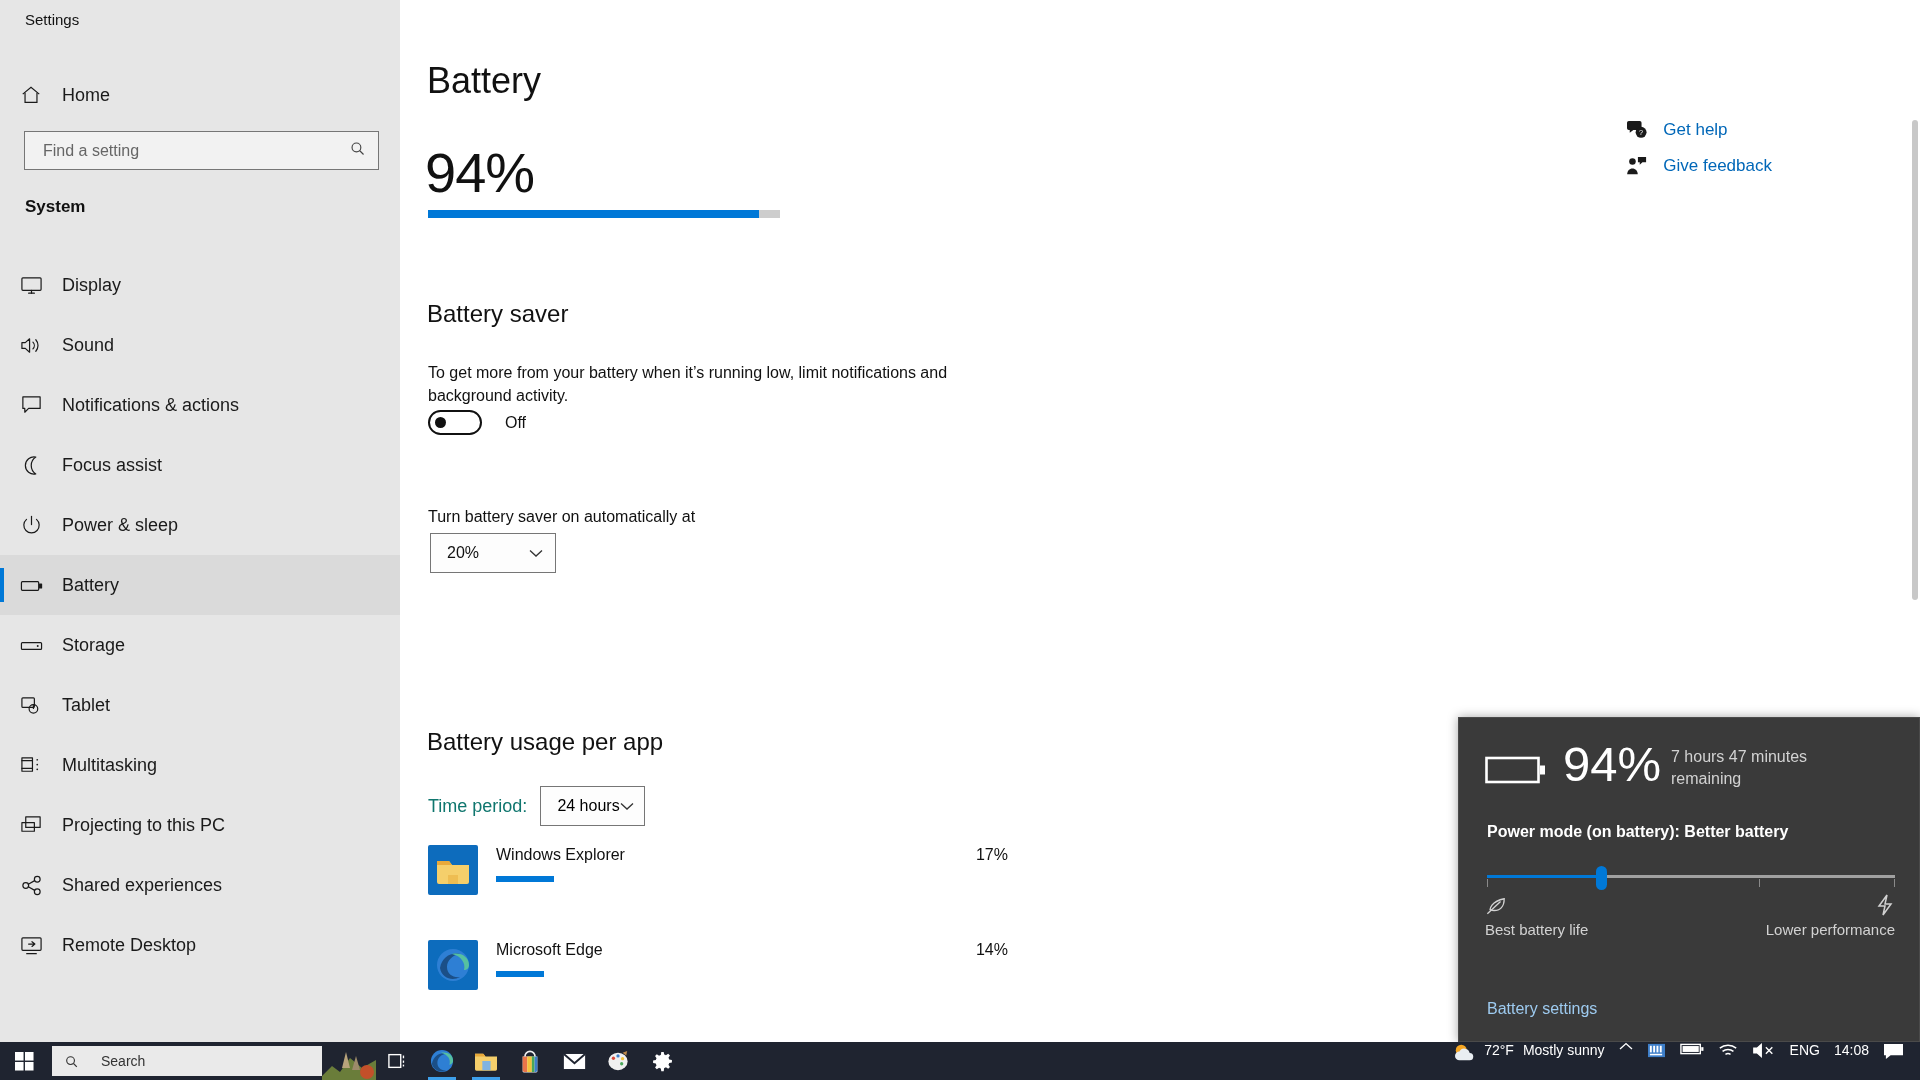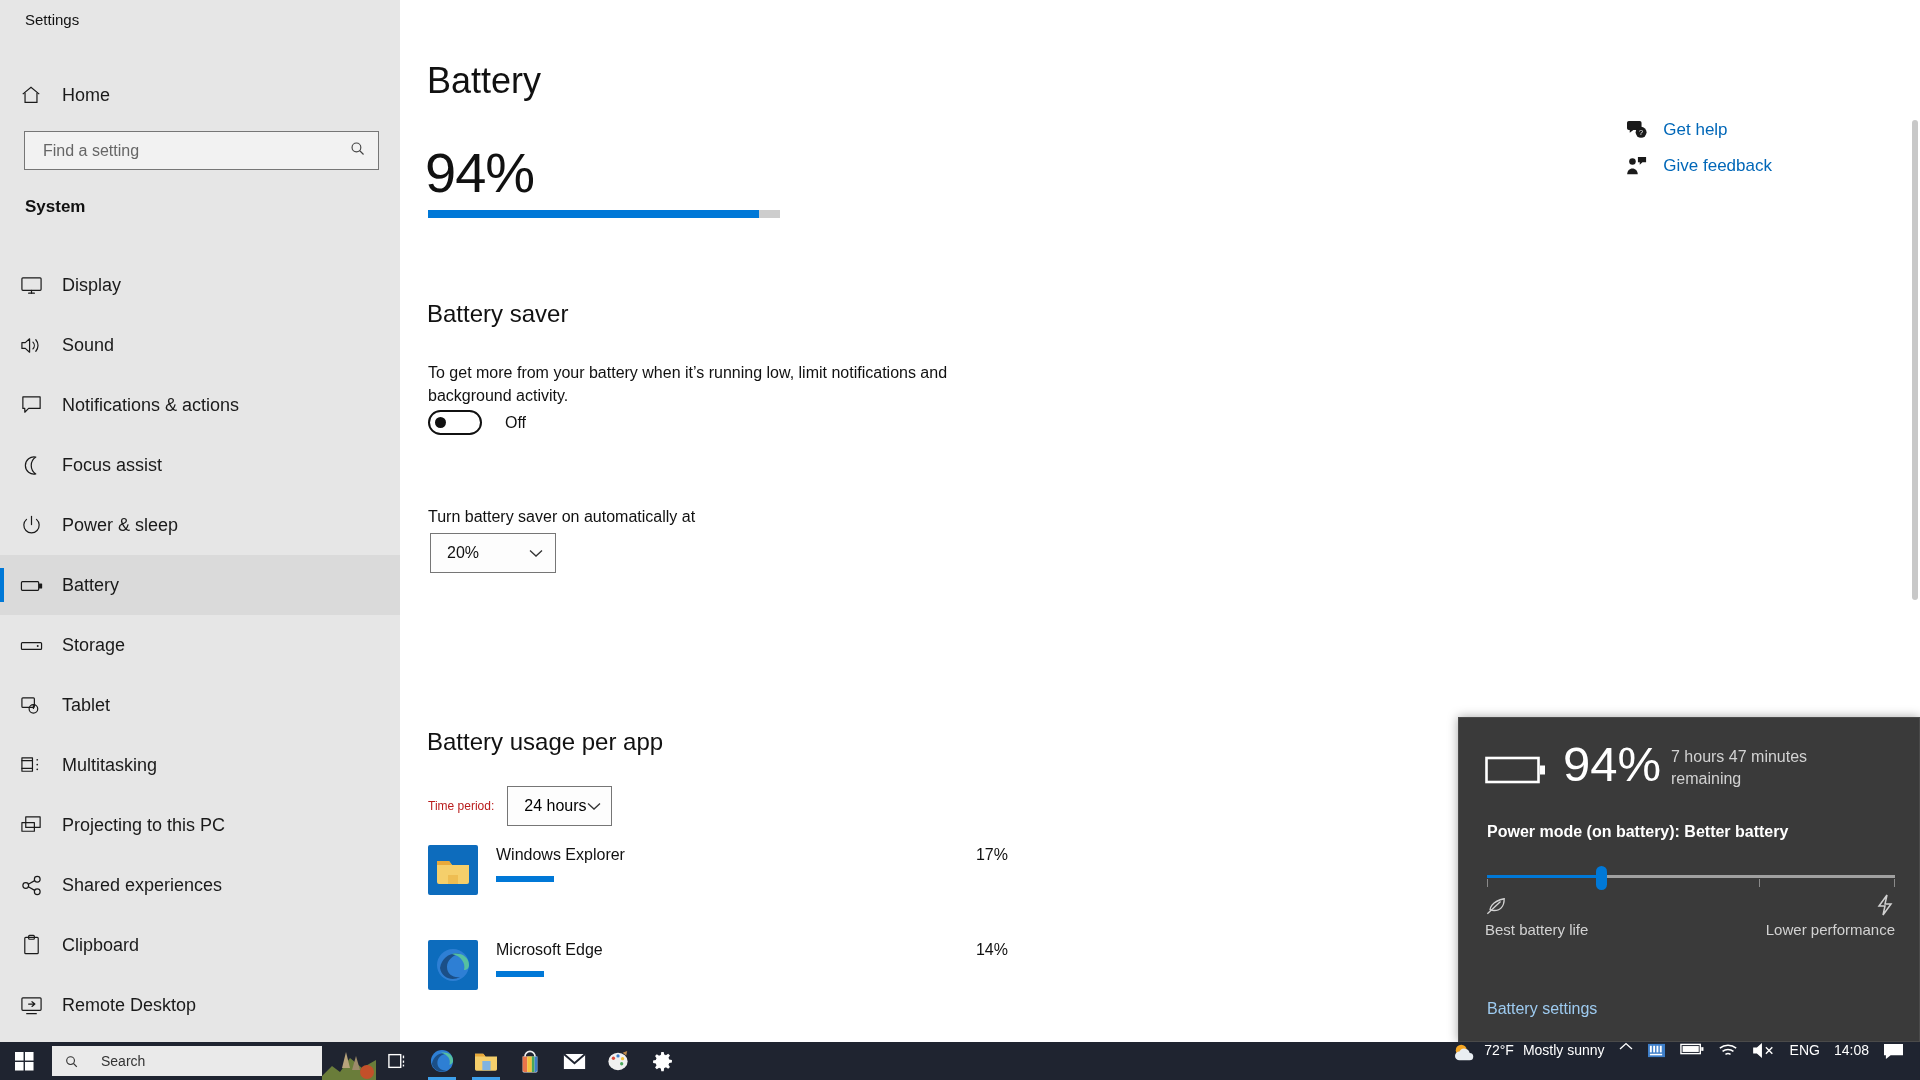--- a/index.html
+++ b/index.html
@@ -120,21 +120,21 @@
   
   #cb-row { position:absolute; left:430px; top:609px; display:flex; align-items:center; }
   .checkbox {
     width:26px; height:26px; background:#0078d7;
     display:flex; justify-content:center; align-items:center;
   }
   #cb-label { margin-left:17px; font-size:16px; color:#111; }
 
   
   #tp-row { position:absolute; left:428px; top:786px; display:flex; align-items:center; }
-  #tp-label { font-size:12px; color:#b91c1c; margin-right:13px; }
+  #tp-label { font-size:18px; color:#0f766e; margin-right:13px; }
   #tp-combo {
     position:relative; border:1px solid #767676; background:#fdfdfd;
     height:40px; padding:0 10px 0 16px;
     display:flex; align-items:center; cursor:pointer;
   }
 
   
   .app-row { position:absolute; left:428px; width:560px; height:70px; }
   .app-icon {
     position:absolute; left:0; top:0; width:50px; height:50px;
@@ -382,29 +382,20 @@
           <span class="ico">
             <svg width="23" height="23" viewBox="0 0 24 24" fill="none" stroke="#1a1a1a" stroke-width="1.25" stroke-linecap="round" stroke-linejoin="round" style="color:#1a1a1a">
               <circle cx="6" cy="12" r="3"></circle>
               <circle cx="18" cy="5.5" r="3"></circle>
               <circle cx="18" cy="18.5" r="3"></circle>
               <line x1="8.7" y1="10.6" x2="15.3" y2="6.9"></line>
               <line x1="8.7" y1="13.4" x2="15.3" y2="17.1"></line>
             </svg>
           </span>
           <span class="lbl">Shared experiences</span>
-        </div>
-        <div class="nav-item">
-          <span class="ico">
-            <svg width="23" height="23" viewBox="0 0 24 24" fill="none" stroke="#1a1a1a" stroke-width="1.25" stroke-linecap="round" stroke-linejoin="round" style="color:#1a1a1a">
-              <rect x="5" y="3.5" width="14" height="17" rx="1"></rect>
-              <rect x="9" y="1.5" width="6" height="4" rx="1"></rect>
-            </svg>
-          </span>
-          <span class="lbl">Clipboard</span>
         </div>
         <div class="nav-item">
           <span class="ico">
             <svg width="23" height="23" viewBox="0 0 24 24" fill="none" stroke="#1a1a1a" stroke-width="1.25" stroke-linecap="round" stroke-linejoin="round" style="color:#1a1a1a">
               <rect x="2" y="4" width="20" height="13" rx="1"></rect>
               <line x1="7" y1="20.5" x2="17" y2="20.5"></line>
               <path d="M9 10.5h6m-2.5-2.5L15.5 10.5 12.5 13"></path>
             </svg>
           </span>
           <span class="lbl">Remote Desktop</span>

